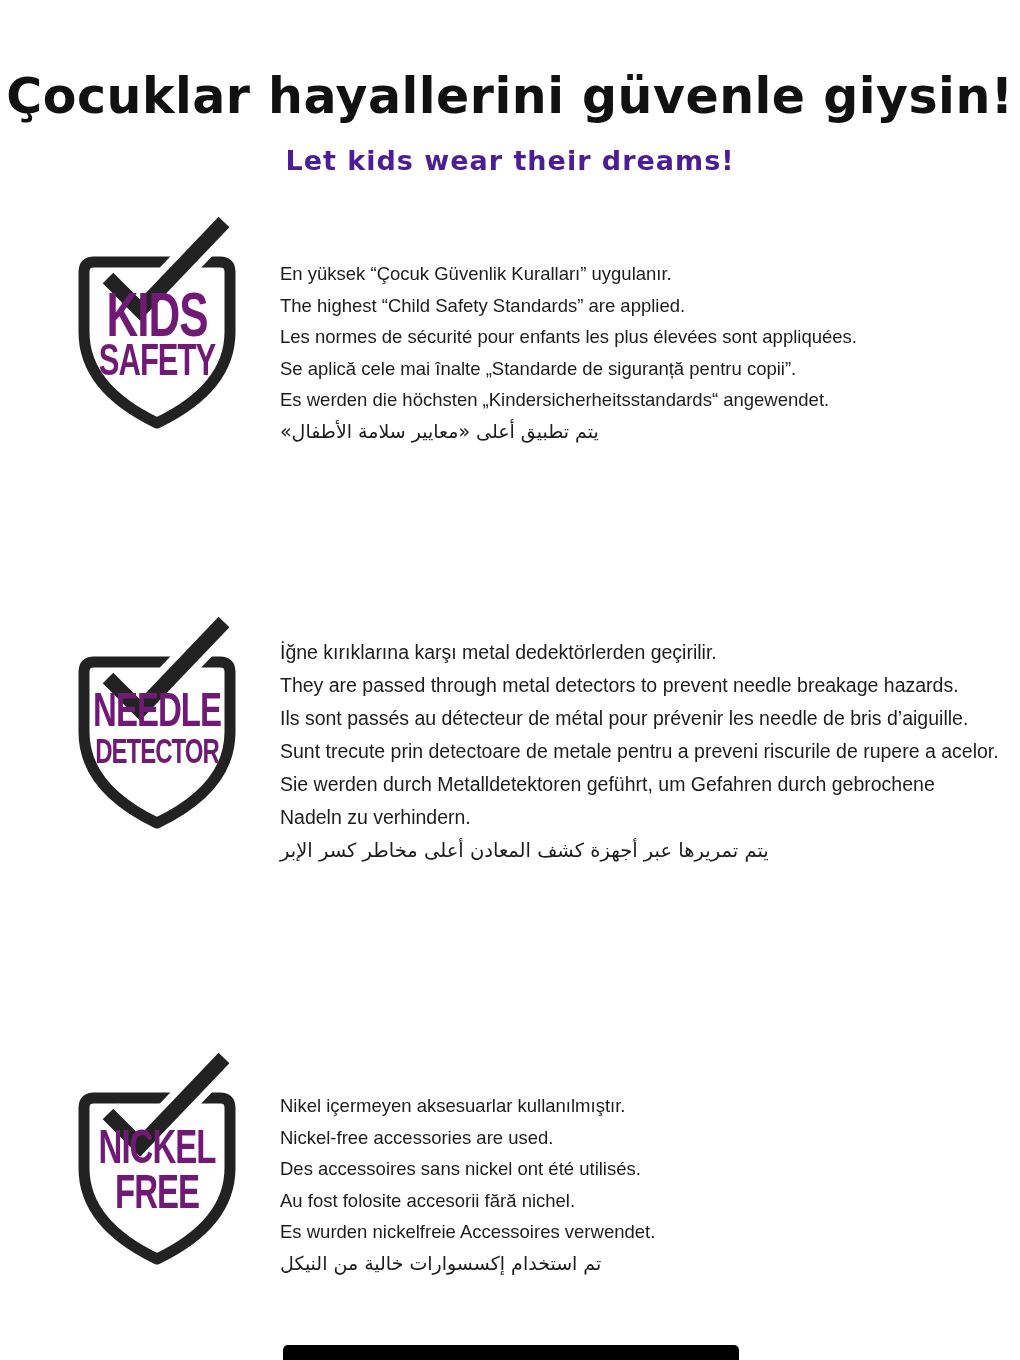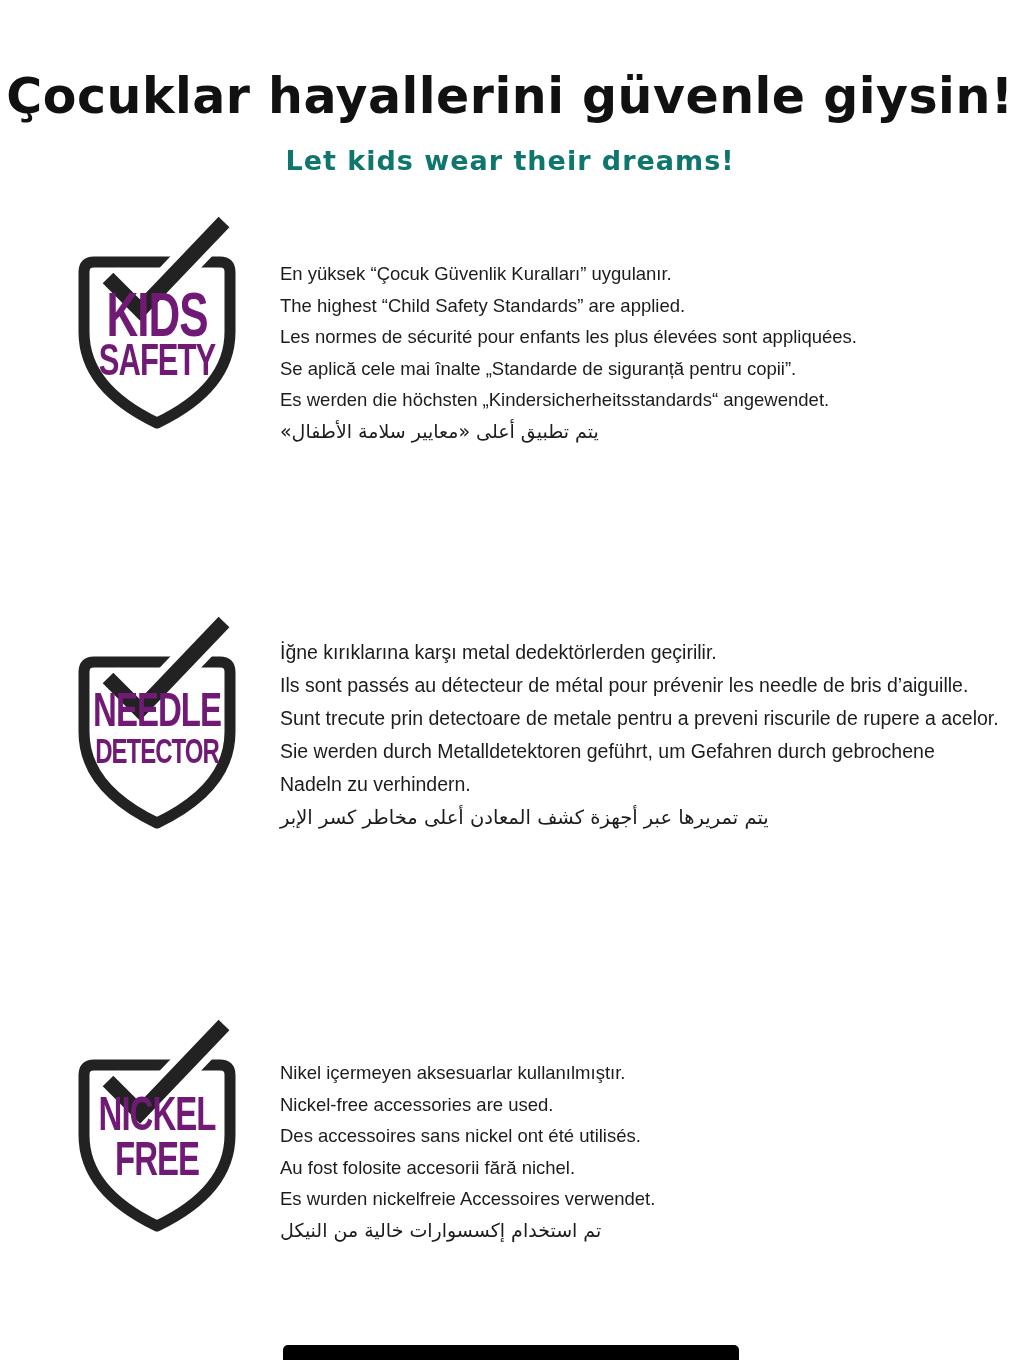--- a/index.html
+++ b/index.html
@@ -21,21 +21,21 @@
     font-size:49px;
     letter-spacing:0.5px;
     color:#111;
   }
   .subtitle {
     font-family:"DejaVu Sans", sans-serif;
     font-weight:bold;
     font-size:27px;
     margin-top:20px;
     letter-spacing:1px;
-    color:#0f766e;
+    color:#4c1d95;
   }
   .section { display:flex; align-items:flex-start; padding-left:72px; }
   .sec1 { margin-top:36px; }
   .sec2 { margin-top:165px; }
   .sec3 { margin-top:181px; }
 
   .badge { position:relative; width:170px; height:220px; flex-shrink:0; }
   .badge svg { position:absolute; left:0; top:0; }
   .badge-label {
     position:absolute; top:76px; left:0; width:170px;
@@ -116,20 +116,21 @@
         <polyline points="36,66 68,98 152,10" fill="none" stroke="#ffffff" stroke-width="30"></polyline>
         <polyline points="36,66 68,98 152,10" fill="none" stroke="#222222" stroke-width="15"></polyline>
       </svg>
       <div class="badge-label">
         <span class="l1">NEEDLE</span>
         <span class="l2">DETECTOR</span>
       </div>
     </div>
     <div class="texts">
       <div class="line">İğne kırıklarına karşı metal dedektörlerden geçirilir.</div>
+      <div class="line">They are passed through metal detectors to prevent needle breakage hazards.</div>
       <div class="line">Ils sont passés au détecteur de métal pour prévenir les needle de bris d’aiguille.</div>
       <div class="line">Sunt trecute prin detectoare de metale pentru a preveni riscurile de rupere a acelor.</div>
       <div class="line">Sie werden durch Metalldetektoren geführt, um Gefahren durch gebrochene</div>
       <div class="line">Nadeln zu verhindern.</div>
       <div class="line arabic">يتم تمريرها عبر أجهزة كشف المعادن أعلى مخاطر كسر الإبر</div>
     </div>
   </div>
 
   <div class="section sec3">
     <div class="badge">

